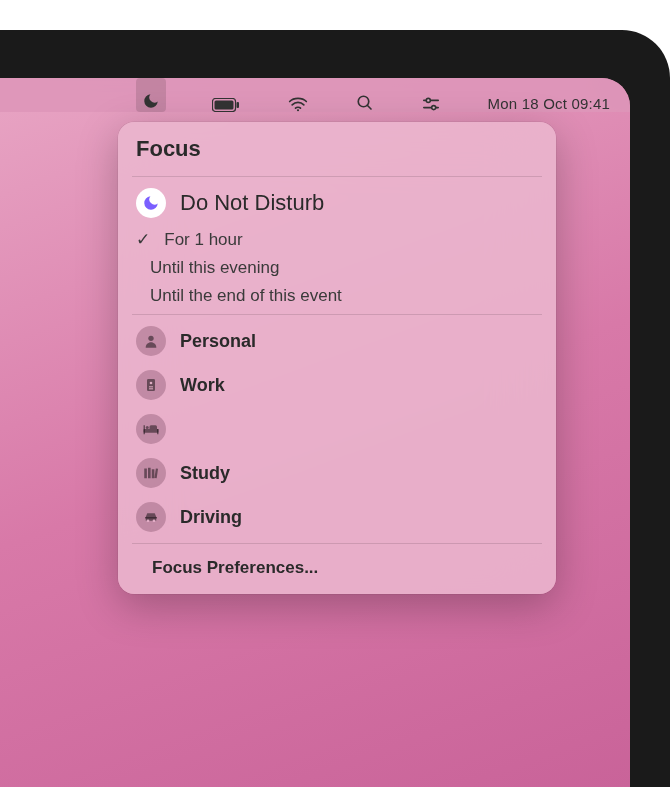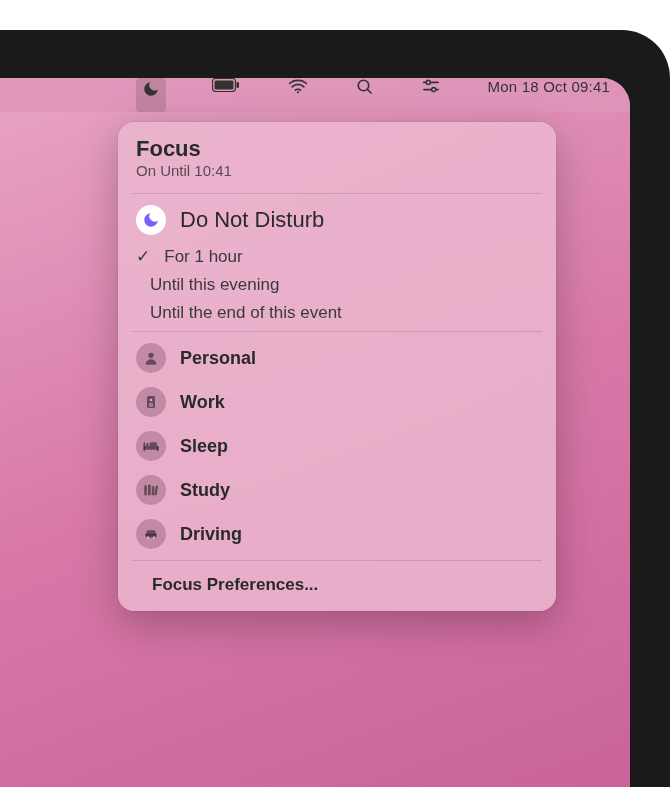--- a/index.html
+++ b/index.html
@@ -42,21 +42,21 @@
       align-items: center;
       justify-content: flex-end;
       padding: 0 18px 0 0;
       gap: 20px;
       font-size: 15px;
       color: #333;
       backdrop-filter: blur(20px);
     }
     .mb-item {
       display: flex;
-      align-items: flex-start;
+      align-items: flex-end;
       justify-content: center;
       height: 100%;
       padding: 0 2px;
       margin-left: 24px;
     }
     .mb-highlight {
       background: rgba(0,0,0,0.12);
       border-radius: 4px;
       padding: 2px 6px;
     }
@@ -208,21 +208,20 @@
         </span>
       </div>
       <div class="mb-item mb-datetime">
         <span>Mon 18 Oct  09:41</span>
       </div>
     </div>
 
     <div class="panel">
       <div class="panel-header">
         <div class="panel-title">Focus</div>
-        <div class="panel-subtitle">On Until 10:41</div>
       </div>
       <div class="divider"></div>
 
       <div class="row">
         <div class="icon-slot">
           <div class="circle-icon circle-active">
             <svg width="18" height="18" viewBox="0 0 24 24" fill="currentColor">
                 <path d="M21 12.79A9 9 0 1 1 11.21 3 7 7 0 0 0 21 12.79z"></path>
               </svg>
           </div>
@@ -276,21 +275,20 @@
           <div class="circle-icon circle-inactive">
             <svg width="18" height="16" viewBox="0 0 24 18" fill="currentColor">
                 <rect x="2" y="9" width="20" height="5" rx="1"></rect>
                 <rect x="2" y="4" width="2" height="12"></rect>
                 <rect x="20" y="9" width="2" height="7"></rect>
                 <circle cx="7" cy="7" r="2"></circle>
                 <path d="M10 9h10V6a2 2 0 0 0-2-2h-6a2 2 0 0 0-2 2z"></path>
               </svg>
           </div>
         </div>
-        <div class="row-label mode-title">Sleep</div>
       </div>
 
       <div class="row">
         <div class="icon-slot">
           <div class="circle-icon circle-inactive">
             <svg width="18" height="16" viewBox="0 0 24 18" fill="currentColor">
                 <rect x="3" y="3" width="3.5" height="13"></rect>
                 <rect x="8" y="2" width="3.5" height="14"></rect>
                 <rect x="13" y="4" width="3.5" height="12"></rect>
                 <rect x="17.5" y="3" width="3" height="13" transform="rotate(8 19 9.5)"></rect>

